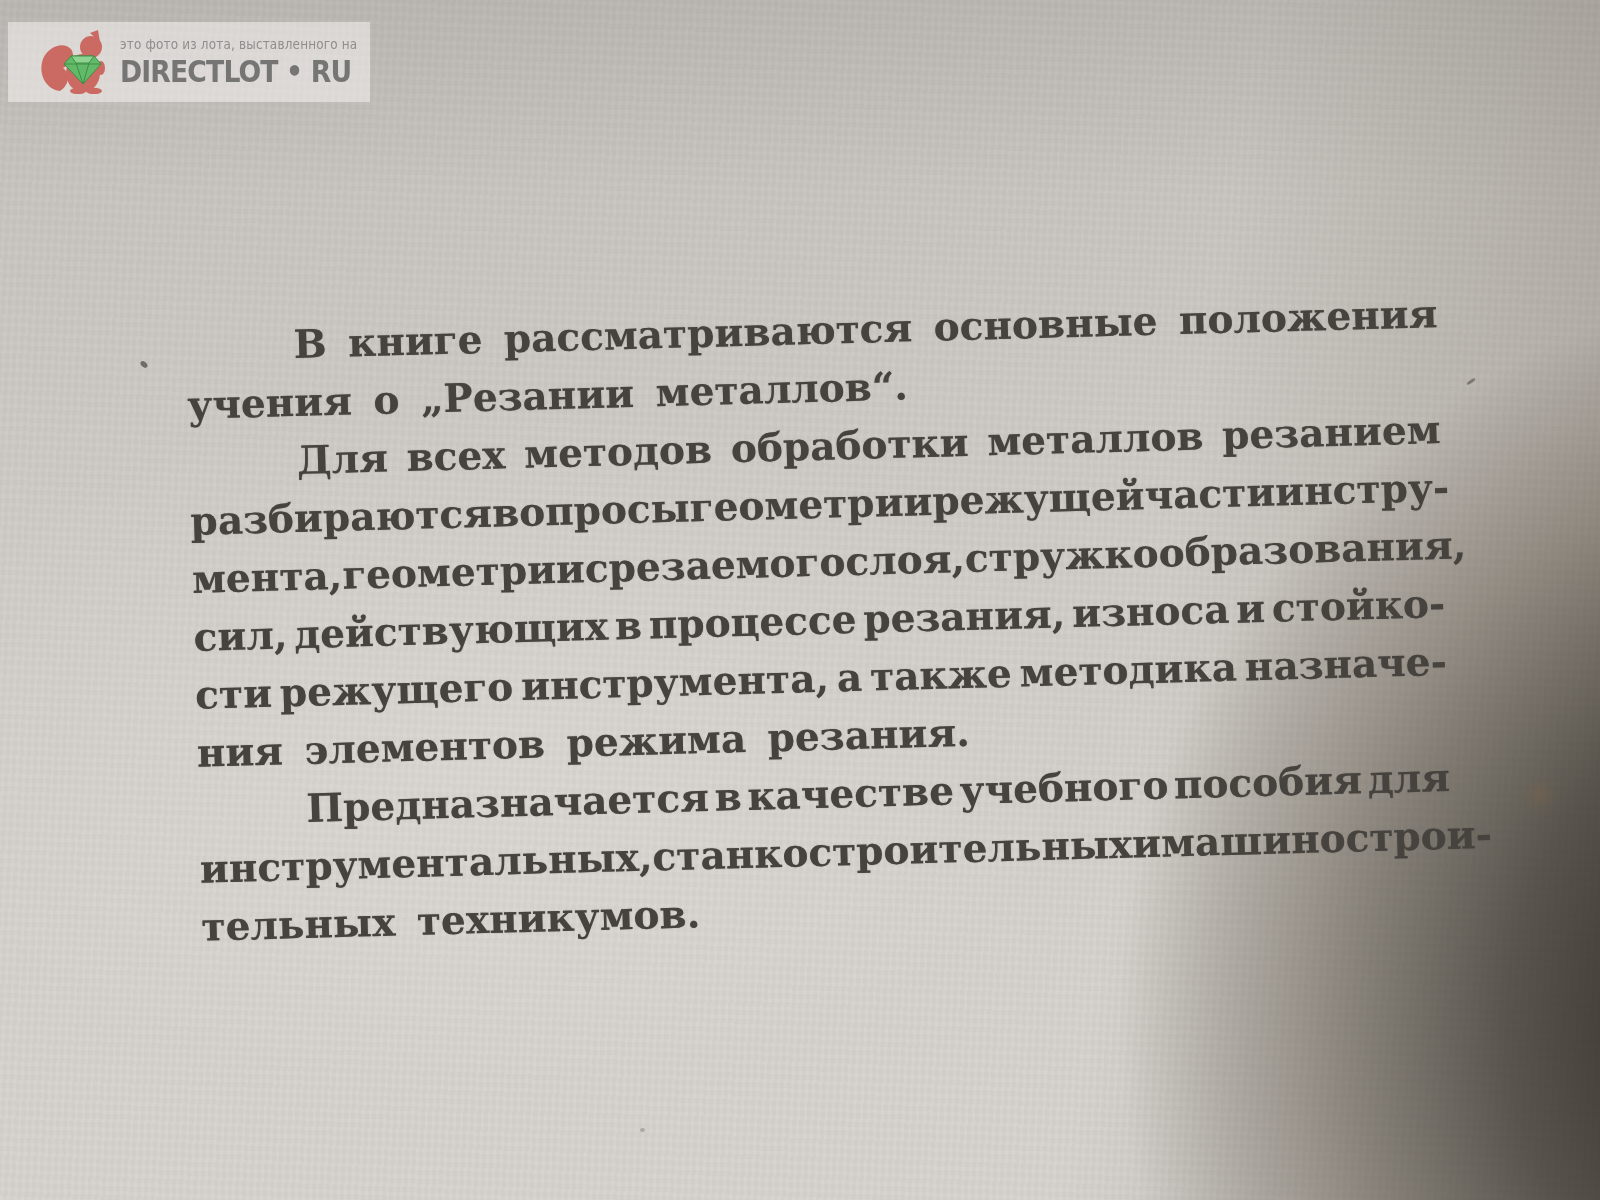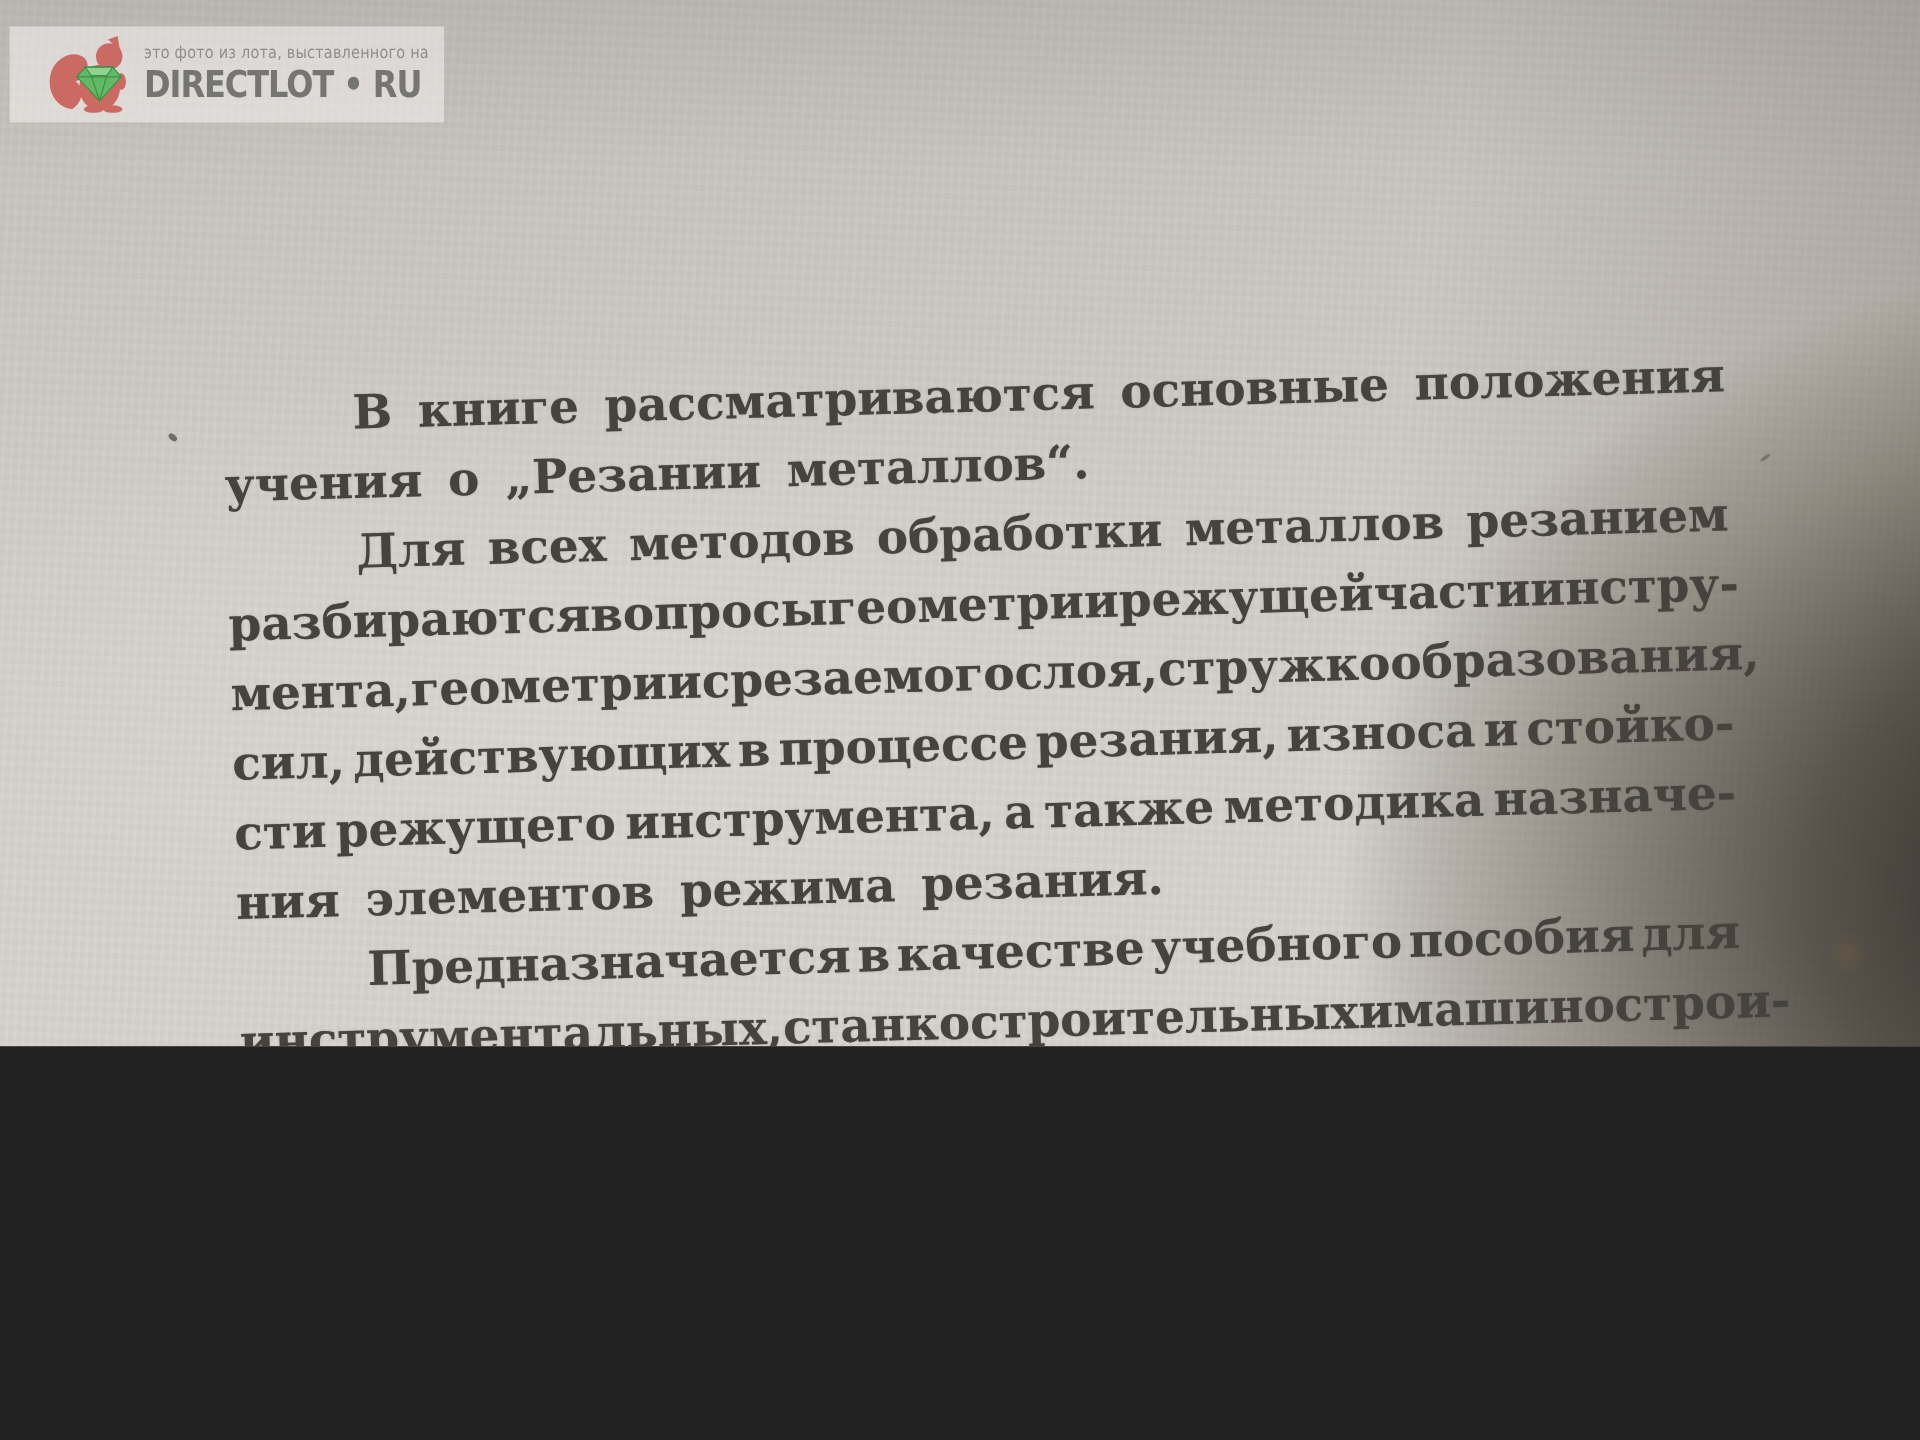--- a/index.html
+++ b/index.html
@@ -1,17 +1,17 @@
 <!DOCTYPE html>
 <html><head>
 <meta charset="utf-8">
 <style>
   html,body{margin:0;padding:0;background:#222;}
   .photo{
-    position:relative;width:1600px;height:872px;overflow:hidden;
+    position:relative;width:1600px;height:1200px;overflow:hidden;
     background:
       radial-gradient(circle 26px at 1540px 795px, rgba(150,108,64,0.20), rgba(150,108,64,0) 70%),
       radial-gradient(ellipse 60% 45% at 30% 62%, rgba(255,255,255,0.15), rgba(255,255,255,0) 65%),
       radial-gradient(ellipse 55% 75% at 115% 85%, rgba(22,18,13,0.93) 0%, rgba(45,40,32,0.68) 38%, rgba(85,76,63,0.38) 62%, rgba(85,76,63,0) 82%),
       linear-gradient(100deg, rgba(90,82,70,0) 70%, rgba(90,82,70,0.22) 92%, rgba(80,72,60,0.30) 100%),
       repeating-linear-gradient(93deg, rgba(255,255,255,0.02) 0 3px, rgba(60,55,50,0.02) 3px 7px),
       repeating-linear-gradient(2deg, rgba(255,255,255,0.015) 0 4px, rgba(60,55,50,0.015) 4px 9px),
       linear-gradient(180deg, #bab6b1 0%, #c8c4bf 16%, #cfcbc6 45%, #d5d2cd 78%, #d6d3cf 100%);
   }
   .watermark{

